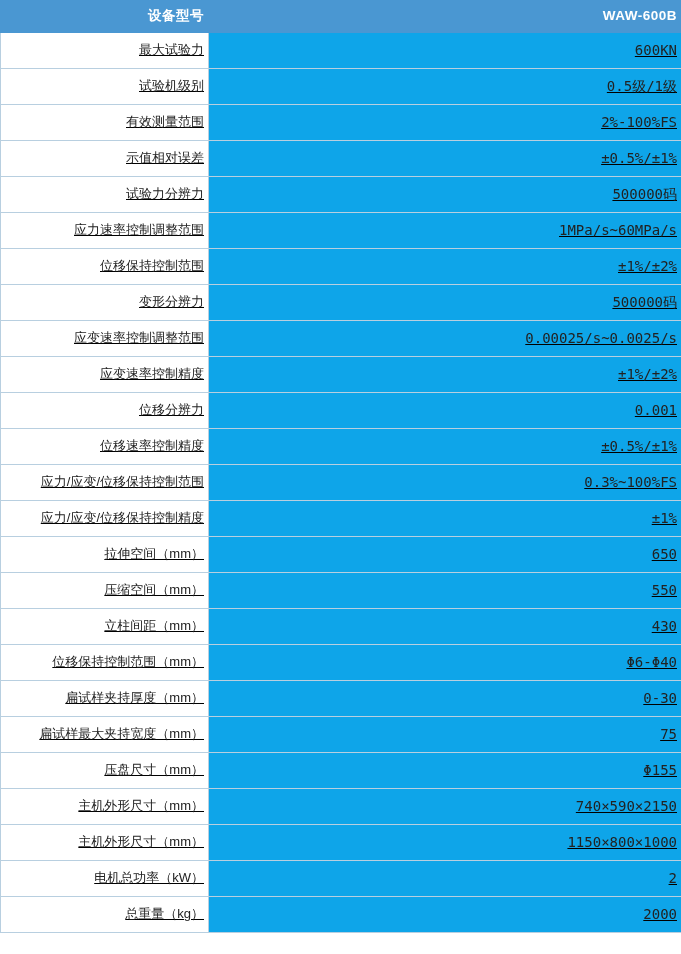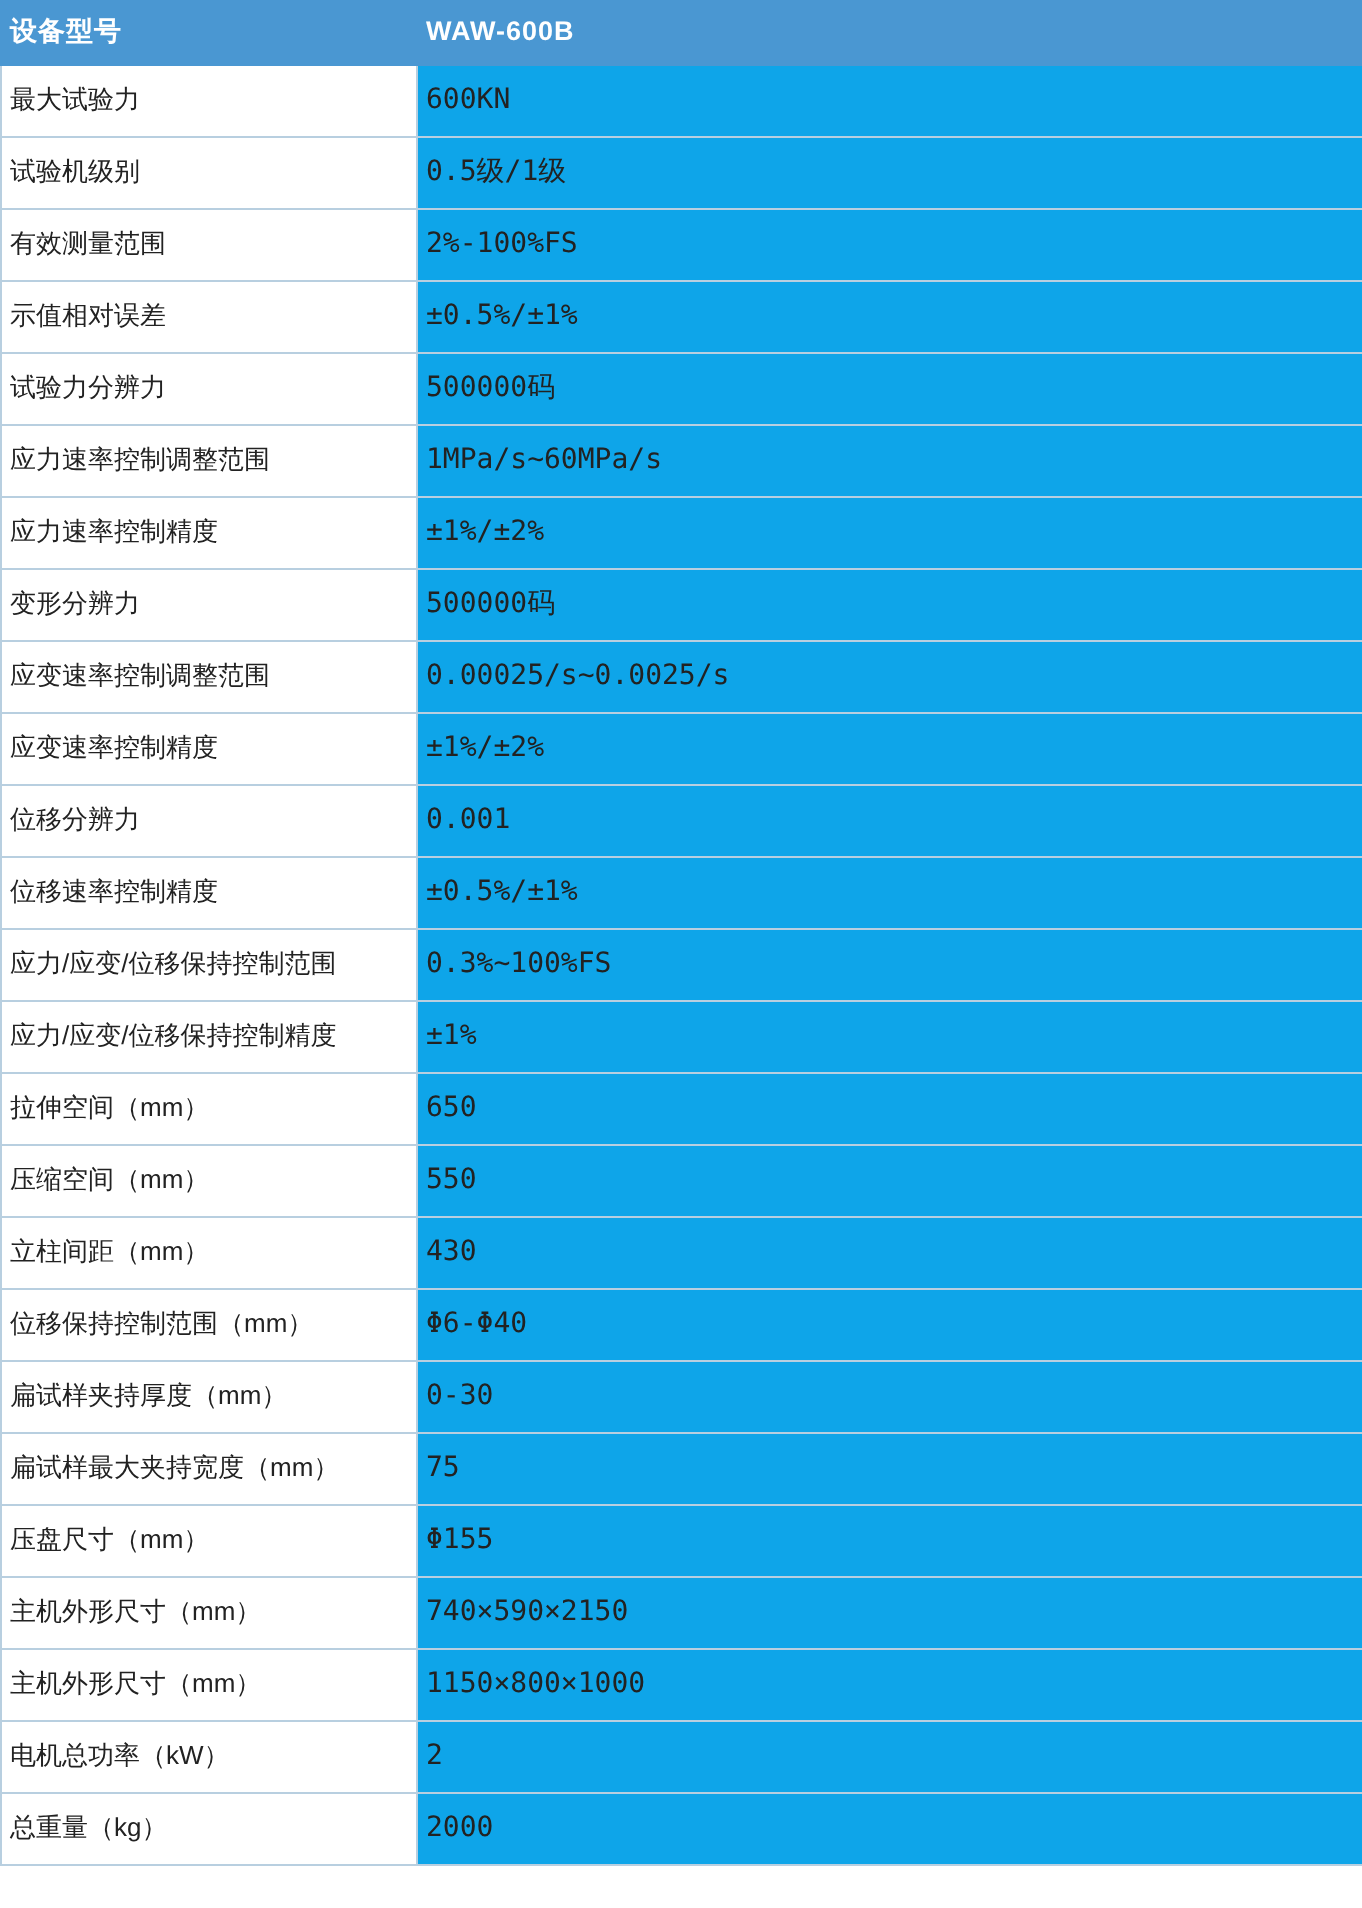--- a/index.html
+++ b/index.html
@@ -15,39 +15,40 @@
   .spec-table {
     width: 681px;
     border-collapse: collapse;
     table-layout: fixed;
   }
   .spec-table col.label-col { width: 208px; }
   .spec-table col.value-col { width: 473px; }
 
   .spec-table th, .spec-table td {
     border: 1px solid #b8cfe0;
-    text-align: left;
+    text-align: right;
     vertical-align: middle;
     font-size: 13px;
     color: #222222;
     padding: 0 4px;
     line-height: 1.25;
     font-weight: normal;
   }
   .spec-table thead th {
     background: #4a97d2;
     color: #ffffff;
     font-weight: bold;
     height: 31px;
     font-size: 13.5px;
     letter-spacing: 0.5px;
     border: 1px solid #4a97d2;
   }
   .spec-table tbody tr {
     height: 36px;
+    text-decoration: underline;
   }
   .spec-table tbody td.label {
     background: #ffffff;
     font-size: 13px;
   }
   .spec-table tbody td.value {
     background: #0ea5e9;
     font-family: "DejaVu Sans Mono", "Liberation Mono", monospace;
     font-size: 14px;
   }
@@ -85,21 +86,21 @@
     </tr>
     <tr>
       <td class="label">试验力分辨力</td>
       <td class="value">500000码</td>
     </tr>
     <tr>
       <td class="label">应力速率控制调整范围</td>
       <td class="value">1MPa/s~60MPa/s</td>
     </tr>
     <tr>
-      <td class="label">应力速率控制精度</td>
+      <td class="label">位移保持控制范围</td>
       <td class="value">±1%/±2%</td>
     </tr>
     <tr>
       <td class="label">变形分辨力</td>
       <td class="value">500000码</td>
     </tr>
     <tr>
       <td class="label">应变速率控制调整范围</td>
       <td class="value">0.00025/s~0.0025/s</td>
     </tr>

